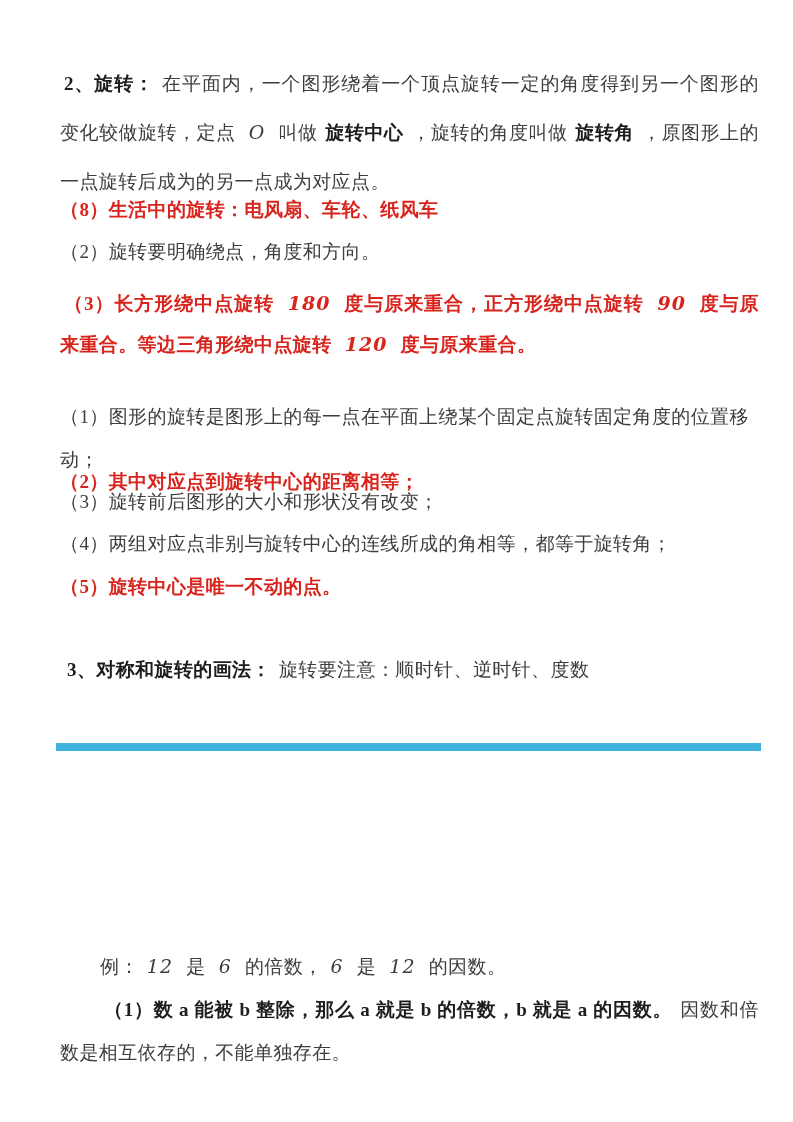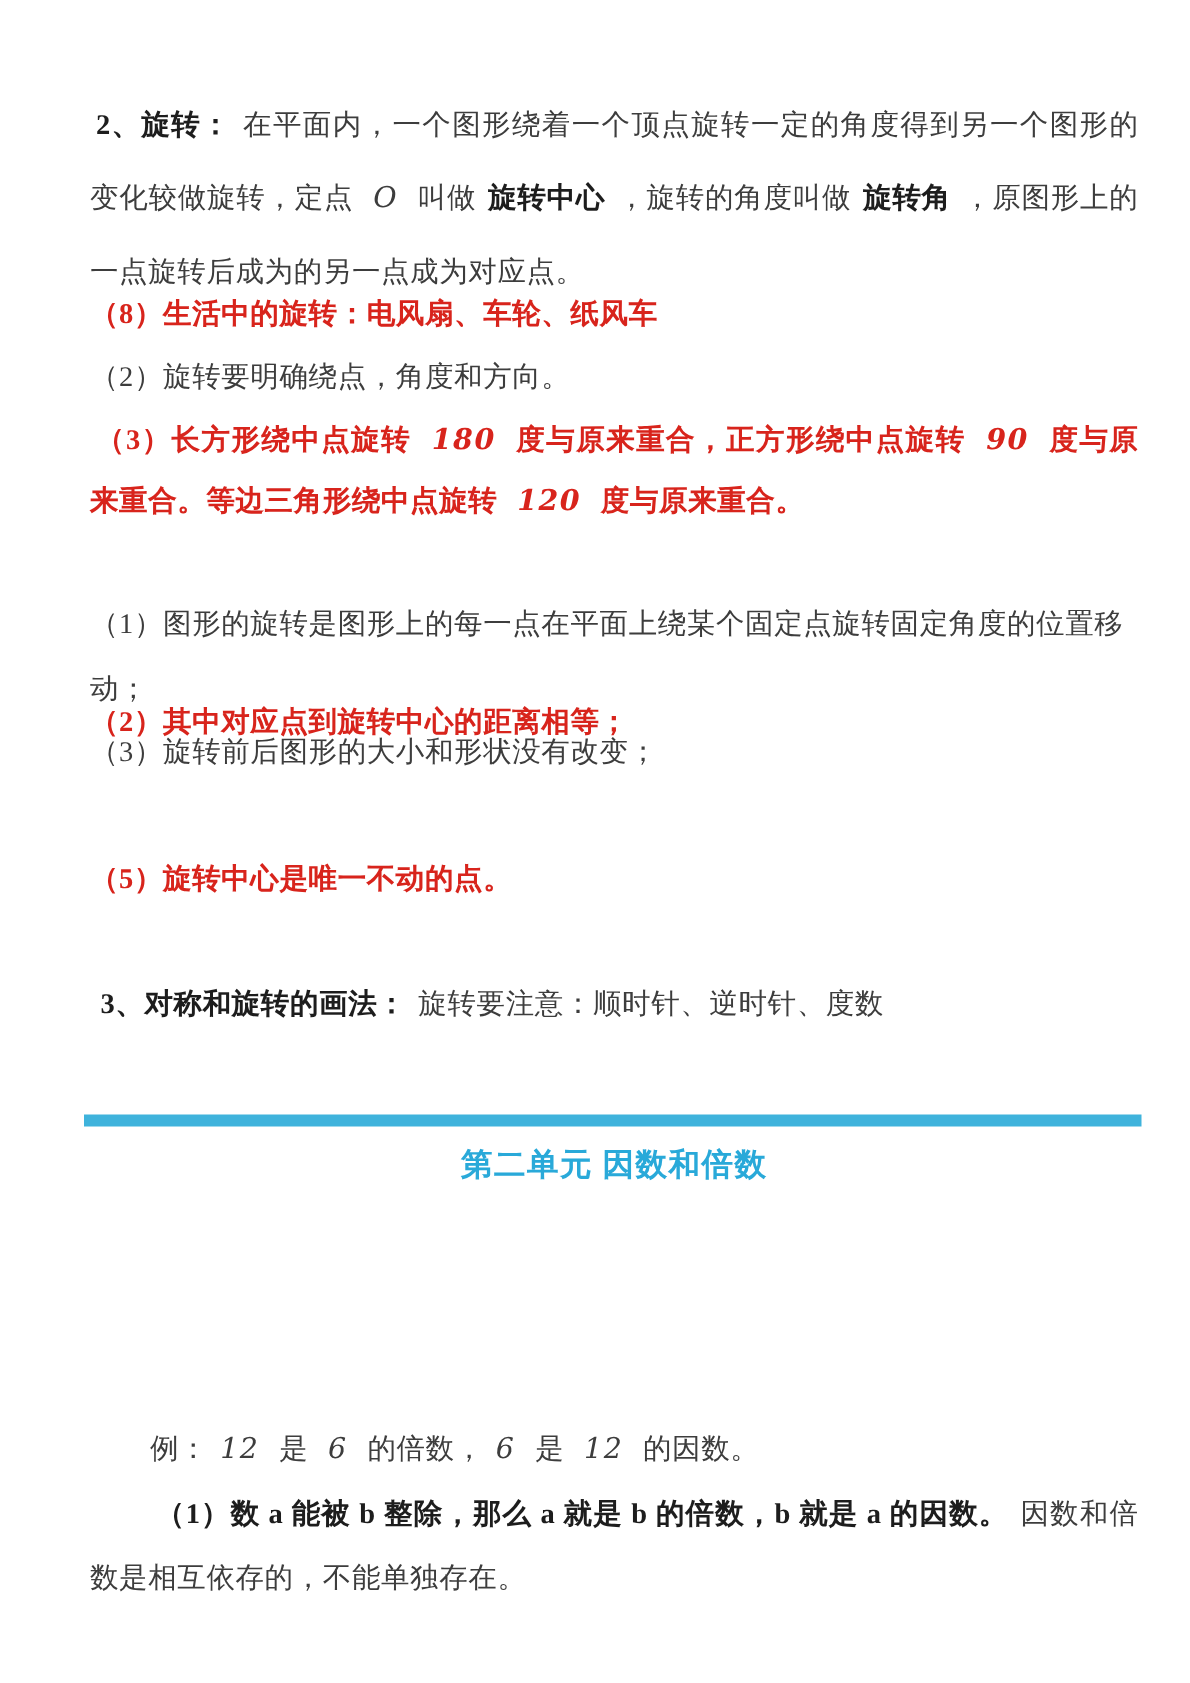--- a/index.html
+++ b/index.html
@@ -25,21 +25,21 @@
   }
   .justify { text-align: justify; }
   .b  { font-weight: bold; color: #1d1d1d; }
   .r  { color: #d8241c; }
   .rb { font-weight: bold; color: #d8241c; }
   .red-line { font-weight: bold; color: #d8241c; }
   .num { font-style: italic; font-family: "DejaVu Serif", serif; letter-spacing: 1px; }
   .p-def { top: 47px; line-height: 49px; }
   .p-life { top: 176px; }
   .p-clarify { top: 218px; }
-  .p-overlap { top: 261px; line-height: 41px; }
+  .p-overlap { top: 271px; line-height: 41px; }
   .p-props-head { top: 340px; padding-left: 48px; }
   .p-prop1 { top: 383px; }
   .p-prop2 { top: 448px; }
   .p-prop3 { top: 468px; }
   .p-prop4 { top: 510px; }
   .p-prop5 { top: 553px; }
   .p-draw { top: 636px; padding-left: 7px; }
   .divider {
     position: absolute;
     left: 48px; top: 735px;
@@ -75,28 +75,28 @@
 
   <p class="para p-overlap red-line justify"><span>（3）长方形绕中点旋转 </span><span class="num">180</span><span> 度与原来重合，正方形绕中点旋转 </span><span class="num">90</span><span> 度与原来重合。等边三角形绕中点旋转 </span><span class="num">120</span><span> 度与原来重合。</span></p>
 
 
   <p class="para p-prop1">（1）图形的旋转是图形上的每一点在平面上绕某个固定点旋转固定角度的位置移动；</p>
 
   <p class="para p-prop2 red-line">（2）其中对应点到旋转中心的距离相等；</p>
 
   <p class="para p-prop3">（3）旋转前后图形的大小和形状没有改变；</p>
 
+  <p class="para p-prop4">（4）两组对应点非别与旋转中心的连线所成的角相等，都等于旋转角；</p>
 
   <p class="para p-prop5 red-line">（5）旋转中心是唯一不动的点。</p>
 
   <p class="para p-draw"><span class="b">3、对称和旋转的画法：</span><span>旋转要注意：顺时针、逆时针、度数</span></p>
 
   <div class="divider"></div>
 
-  <h2 class="unit-title">第二单元 因数和倍数</h2>
 
 
 
 
   <p class="para p-example"><span>例：</span><span class="num">12</span><span> 是 </span><span class="num">6</span><span> 的倍数，</span><span class="num">6</span><span> 是 </span><span class="num">12</span><span> 的因数。</span></p>
 
   <p class="para p-rule justify"><span class="b">（1）数 a 能被 b 整除，那么 a 就是 b 的倍数，b 就是 a 的因数。</span><span>因数和倍数是相互依存的，不能单独存在。</span></p>
 
 </div>
 

